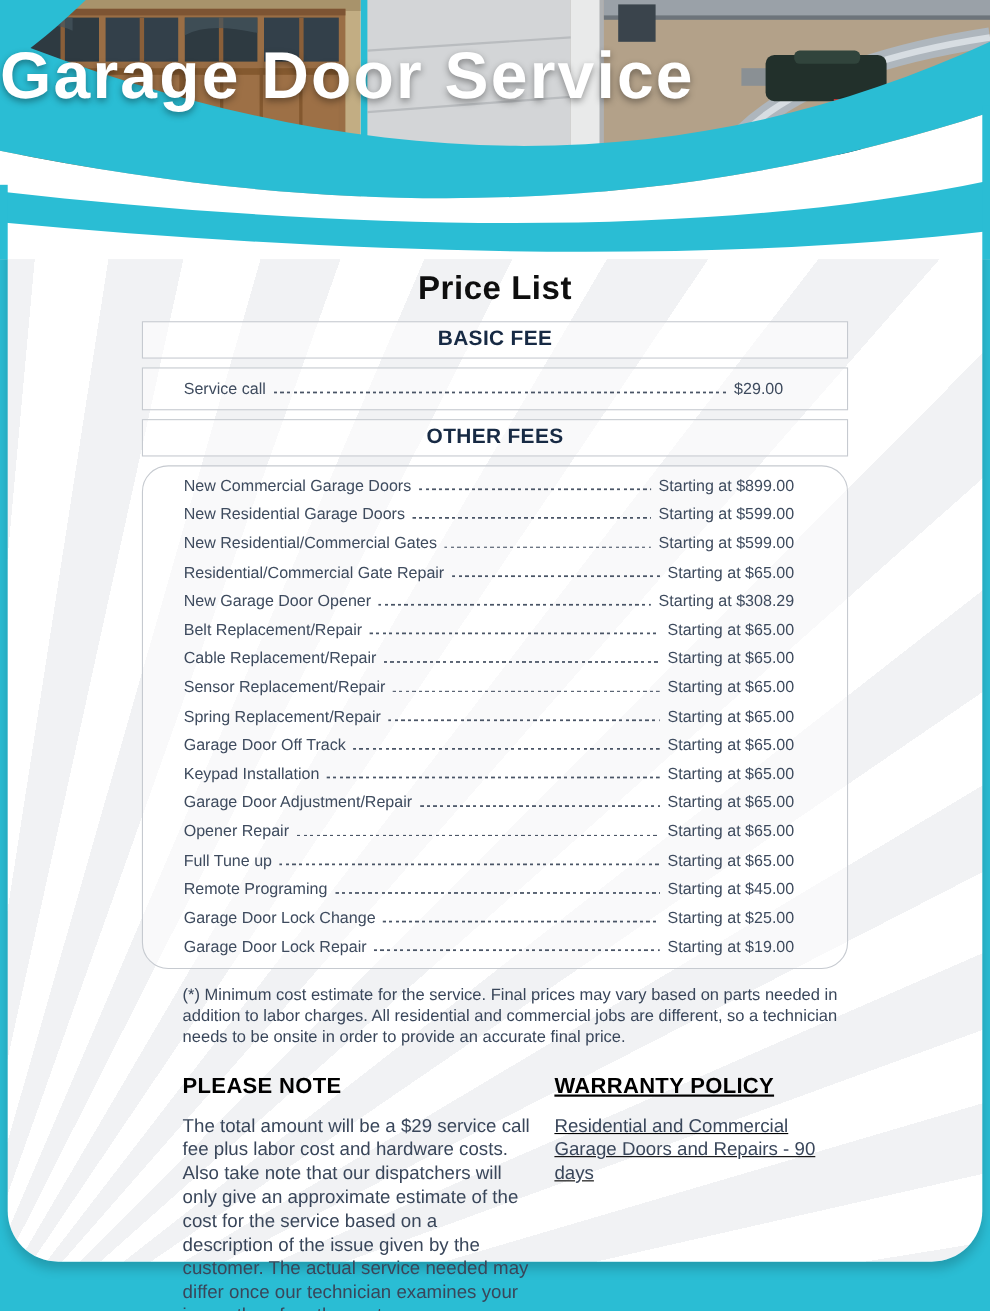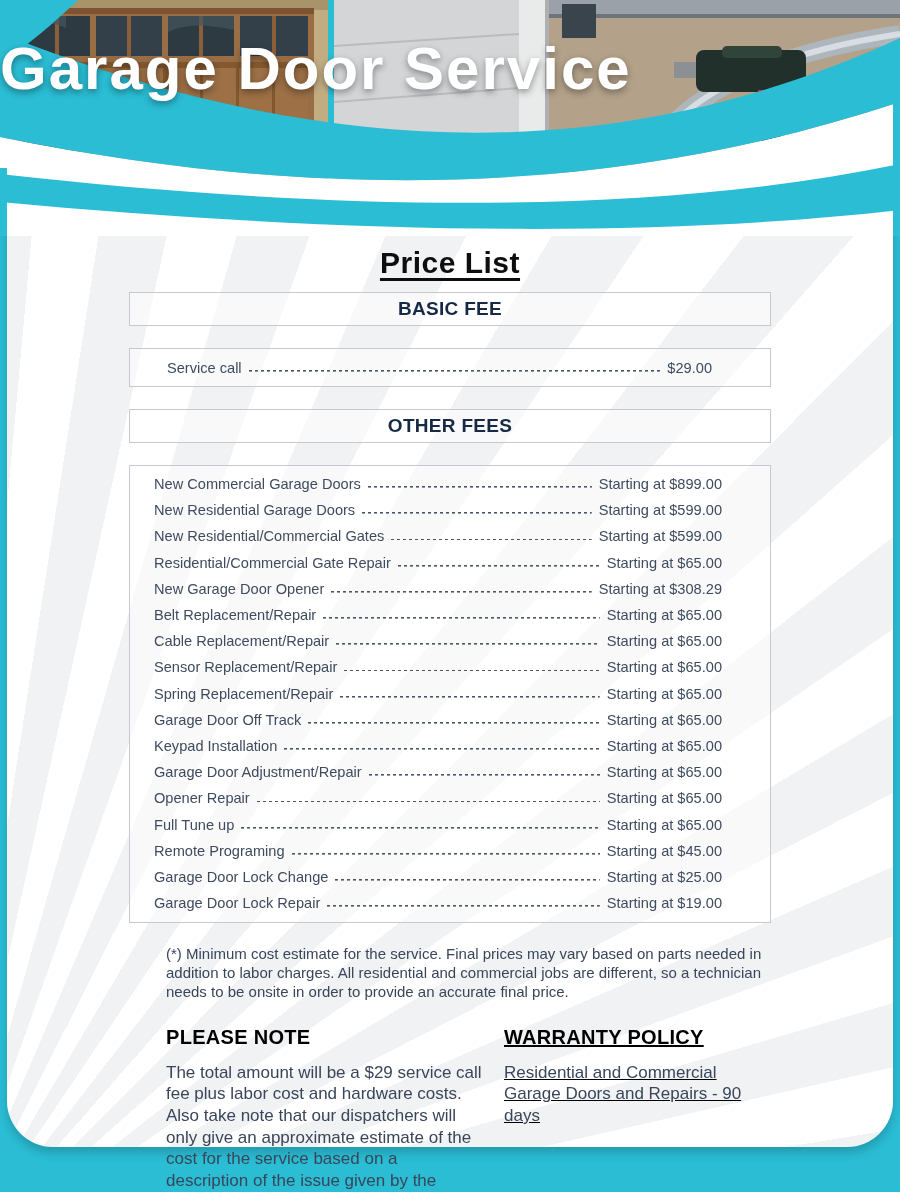--- a/index.html
+++ b/index.html
@@ -30,37 +30,37 @@
     position:absolute;top:34px;left:0;width:100%;text-align:left;
     font-size:60px;font-weight:700;letter-spacing:2px;color:#ffffff;
     text-shadow:0 3px 7px rgba(0,0,0,.38);
     line-height:1.15;
   }
   
   .content{position:absolute;left:0;top:0;width:900px;}
   .price-list-title{
     margin:246px 0 0 0;text-align:center;
     font-size:30px;font-weight:700;color:#0e0e0e;letter-spacing:.5px;
-    text-decoration:underline;text-decoration-thickness:3px;text-underline-offset:5px;
+    text-decoration-thickness:3px;text-underline-offset:5px;
   }
   .pricebox{width:642px;margin:12px auto 0;}
   .box{
     border:1px solid #c6cad0;background:rgba(255,255,255,.55);
-    box-sizing:border-box;margin-bottom:22px;
+    box-sizing:border-box;margin-bottom:8px;
   }
   .section-head{
     height:34px;display:flex;align-items:center;justify-content:center;
     font-size:19px;font-weight:700;color:#172A44;letter-spacing:.3px;
   }
   .fee-row{
     display:flex;align-items:center;white-space:nowrap;
     font-size:14.6px;color:#3E4B5E;
   }
   .basic-row{height:39px;padding:0 58px 0 37px;align-items:center;}
-  .items-box{padding:5px 48px 6px 24px;}
+  .items-box{padding:5px 48px 6px 37px;border-radius:24px;}
   .items-box .fee-row{height:26.2px;}
   .leader{
     flex:1;height:2px;margin:0 7px;align-self:center;transform:translateY(3px);
     background:repeating-linear-gradient(90deg,#4a5566 0 3px,transparent 3px 6px);
     background-position:center;background-size:100% 1.6px;background-repeat:no-repeat;
   }
   .price{font-size:14.6px;color:#3E4B5E;}
   .footnote{
     margin:15px 0 0 166px;width:600px;
     font-size:15px;line-height:1.26;color:#39465A;

